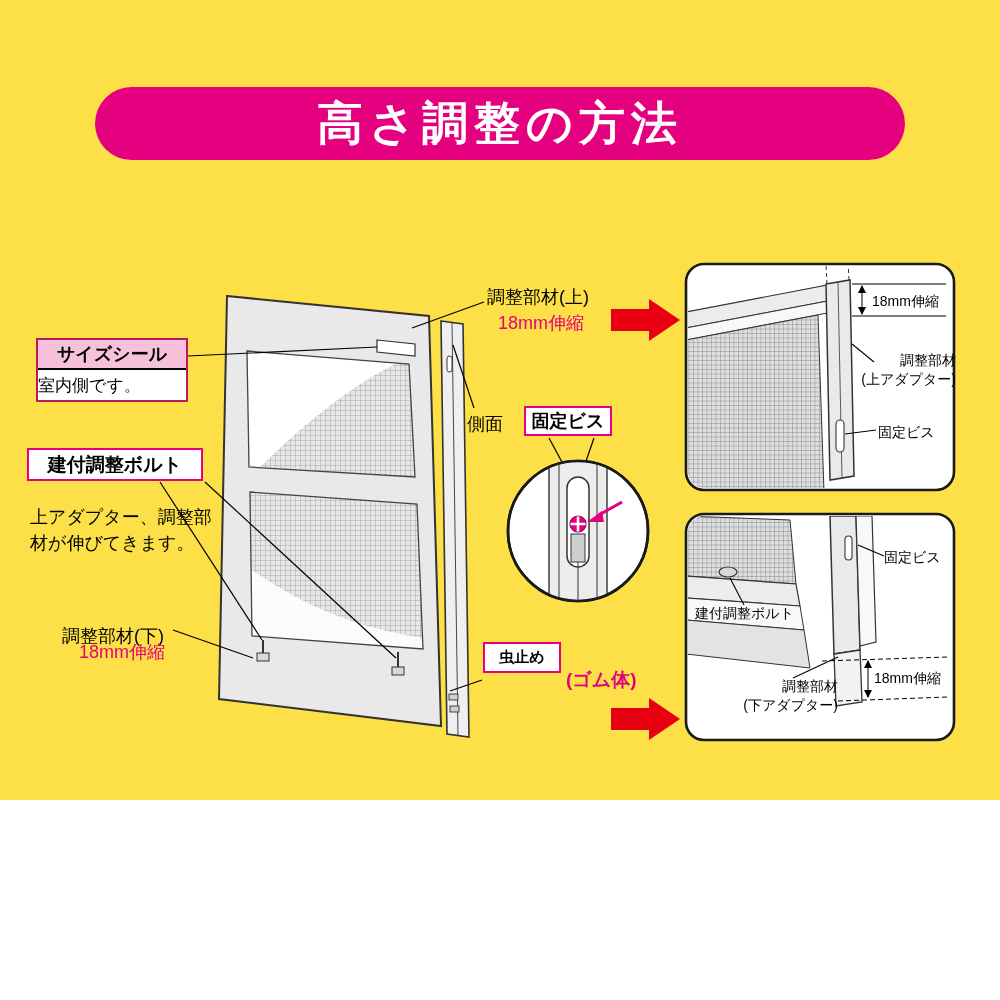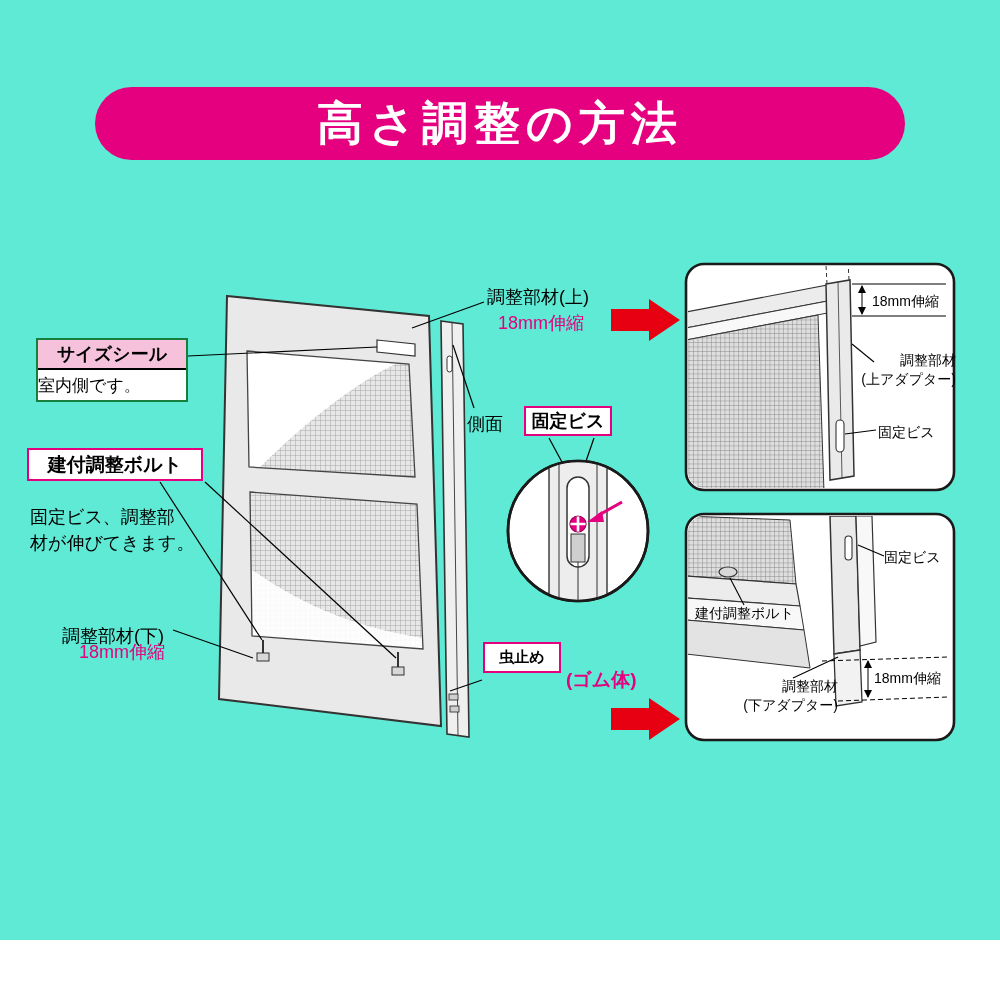--- a/index.html
+++ b/index.html
@@ -1,37 +1,37 @@
 <!DOCTYPE html>
 <html><head>
 <meta charset="utf-8">
 <style>
   * { margin:0; padding:0; box-sizing:border-box; }
   html,body { background:#ffffff; }
   .stage {
-    position:relative; width:1000px; height:940px; background:#5eead4; overflow:hidden;
+    position:relative; width:1000px; height:800px; background:#fde047; overflow:hidden;
     font-family:"Liberation Sans","DejaVu Sans",sans-serif; color:#000;
   }
   .banner {
     position:absolute; left:95px; top:87px; width:810px; height:73px;
     background:#E4007F; border-radius:37px;
     display:flex; align-items:center; justify-content:center;
   }
   .banner span { color:#fff; font-size:46px; font-weight:bold; letter-spacing:6px; }
   .art { position:absolute; left:0; top:0; width:1000px; height:1000px; }
   .lbl { position:absolute; font-size:18px; line-height:1.45; white-space:nowrap; }
   .small { font-size:14px; line-height:1.35; }
   .center { text-align:right; white-space:nowrap; }
   .magenta { color:#E4007F; }
   .bold { font-weight:bold; }
   .pbox {
     position:absolute; border:2.5px solid #E4007F; background:#fff; color:#000;
     display:flex; align-items:center; justify-content:center; font-weight:bold; white-space:nowrap;
   }
-  .sizebox { position:absolute; border:2px solid #15803d; background:#fff; }
+  .sizebox { position:absolute; border:2px solid #be185d; background:#fff; }
   .sizehead {
     background:#F6C2DB; border-bottom:2px solid #000; height:30px;
     display:flex; align-items:center; justify-content:center; font-size:18px; font-weight:bold;
   }
   .sizebody {
     height:30px; display:flex; align-items:center; font-size:17px;
   }
 </style>
 </head>
 <body>
@@ -186,21 +186,21 @@
   </svg>
 
   <div class="sizebox" style="left:36px;top:338px;width:152px;">
     <div class="sizehead">サイズシール</div>
     <div class="sizebody">室内側です。</div>
   </div>
 
   <div class="pbox" style="left:27px;top:448px;width:176px;height:33px;font-size:19px;">建付調整ボルト</div>
 
   <div class="lbl" style="left:30px;top:504px;">
-    <div>固定ビス、調整部</div>
+    <div>上アダプター、調整部</div>
     <div>材が伸びてきます。</div>
   </div>
 
   <div class="lbl" style="left:62px;top:613px;margin-top:10px;">調整部材(下)</div>
   <div class="lbl magenta" style="left:79px;top:639px;">18mm伸縮</div>
 
   <div class="lbl" style="left:487px;top:284px;text-align:center;">調整部材(上)</div>
   <div class="lbl magenta" style="left:498px;top:310px;">18mm伸縮</div>
 
   <div class="lbl" style="left:467px;top:411px;">側面</div>

